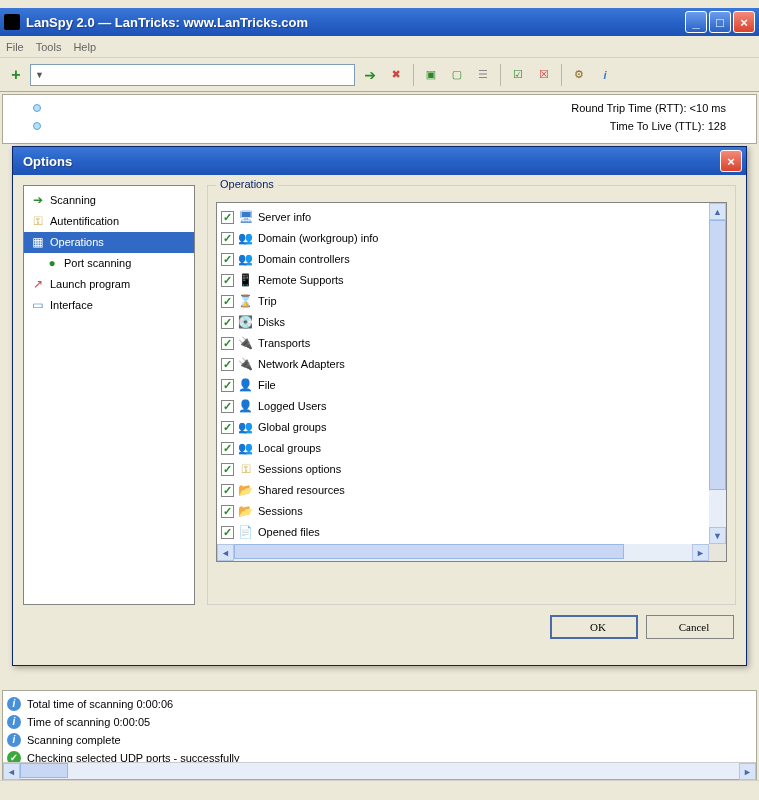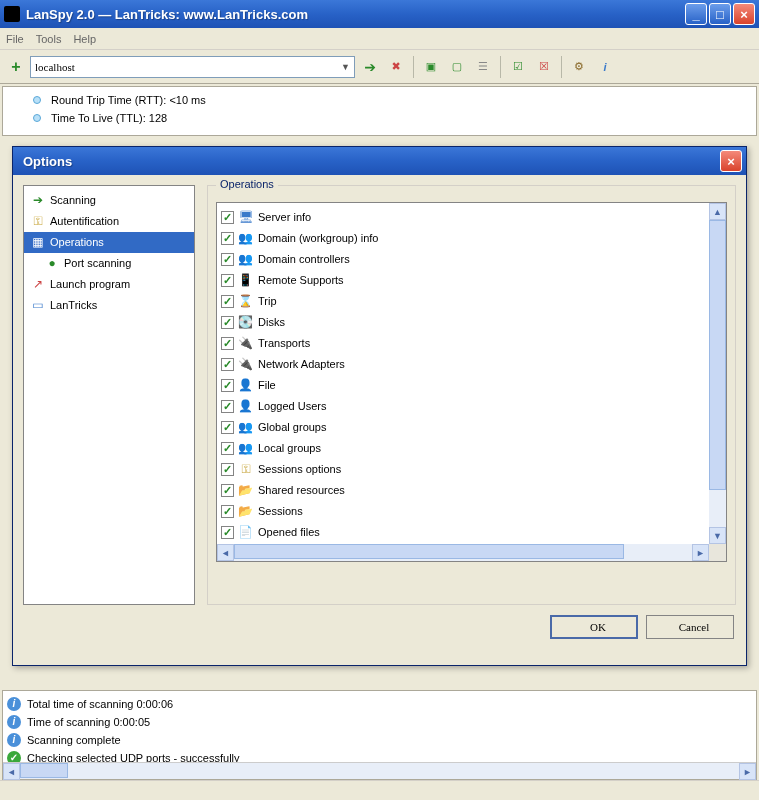--- a/index.html
+++ b/index.html
@@ -1,19 +1,19 @@
 <!DOCTYPE html>
 <html><head>
 <meta charset="utf-8">
 <style>
 * { box-sizing: border-box; margin: 0; padding: 0; }
 body { font-family: Tahoma, sans-serif; font-size: 11px; background: #ece9d8; width: 759px; height: 800px; overflow: hidden; position: relative; }
 
 
-.titlebar { height: 28px; background: linear-gradient(to bottom, #3b77d8, #2862c7 50%, #1e52b5); display: flex; align-items: center; padding: 0 4px; color: white; font-weight: bold; font-size: 13px; }
+.titlebar { height: 28px; background: linear-gradient(to bottom, #3b77d8, #2862c7 50%, #1e52b5); display: flex; align-items: center; padding: 0 4px; color: white; font-weight: bold; font-size: 13px; margin-top: 8px; }
 .titlebar .icon { width: 16px; height: 16px; background: #000; margin-right: 6px; border-radius: 2px; }
 .titlebar .title { flex: 1; text-shadow: 1px 1px 1px rgba(0,0,0,0.3); }
 .titlebar .win-buttons { display: flex; gap: 2px; }
 .titlebar .win-btn { width: 22px; height: 22px; border: 1px solid #fff; border-radius: 3px; display: flex; align-items: center; justify-content: center; font-weight: bold; color: white; cursor: pointer; }
 .titlebar .win-min, .titlebar .win-max { background: linear-gradient(to bottom, #6b9deb, #2862c7); }
 .titlebar .win-close { background: linear-gradient(to bottom, #f48a7a, #d9432c); }
 
 
 .menubar { height: 22px; background: #ece9d8; display: flex; align-items: center; padding: 0 6px; gap: 12px; border-bottom: 1px solid #d4d0c8; }
 .menubar span { color: #666; cursor: pointer; text-align: center; }
@@ -22,21 +22,21 @@
 .toolbar { height: 34px; background: #ece9d8; display: flex; align-items: center; padding: 2px 6px; gap: 4px; border-bottom: 1px solid #aca899; }
 .toolbar .plus { width: 20px; height: 20px; display:flex; align-items:center; justify-content:center; color:#2a8a2a; font-size:16px; font-weight:bold; }
 .toolbar .address { flex: 0 0 325px; height: 22px; border: 1px solid #7f9db9; background: white; display: flex; align-items: center; padding: 0 4px; }
 .toolbar .address input { border: none; flex: 1; font-family: Tahoma; font-size: 11px; outline: none; }
 .toolbar .address .dd { color: #555; font-size: 9px; cursor: pointer; }
 .toolbar .tbtn { width: 22px; height: 22px; display: flex; align-items: center; justify-content: center; cursor: pointer; }
 .toolbar .sep { width: 1px; height: 22px; background: #b8b8a8; margin: 0 2px; }
 
 
 .tree-area { background: white; height: 50px; border: 1px solid #aca899; margin: 2px; padding: 4px 30px; }
-.tree-area .row { display: flex; align-items: center; gap: 10px; line-height: 18px; }
+.tree-area .row { display: flex; align-items: center; gap: 16px; line-height: 18px; justify-content: space-between; }
 .tree-area .bullet { width: 8px; height: 8px; border: 1px solid #5aa8d8; border-radius: 50%; background: #b8e0f8; }
 
 
 .log-area { position: absolute; bottom: 20px; left: 2px; right: 2px; height: 90px; background: white; border: 1px solid #aca899; padding: 4px; }
 .log-area .row { display: flex; align-items: center; gap: 6px; line-height: 18px; }
 .log-area .info-icon { width: 14px; height: 14px; border-radius: 50%; background: #4a90d9; color: white; font-size: 10px; font-weight: bold; display: flex; align-items: center; justify-content: center; font-style: italic; }
 .log-area .ok-icon { width: 14px; height: 14px; border-radius: 50%; background: #3aa83a; color: white; font-size: 10px; font-weight: bold; display: flex; align-items: center; justify-content: center; }
 .hscroll { height: 17px; background: #e8e6dc; border-top: 1px solid #ccc; display:flex; }
 .hscroll .arrow { width:17px; height:17px; background:#d8e4f8; border:1px solid #b4c4e4; display:flex; align-items:center; justify-content:center; font-size:9px; color:#4a6aa8; }
 .hscroll .track { flex:1; background:#e8eef8; position:relative; }
@@ -94,21 +94,20 @@
 
 <div class="menubar">
   <span>File</span>
   <span>Tools</span>
   <span>Help</span>
 </div>
 
 <div class="toolbar">
   <div class="plus">+</div>
   <div class="address">
-    <input value="localhost" style="">
     <span class="dd">▼</span>
   </div>
   <div class="tbtn" style="color:#2a8a2a;font-size:14px;">➔</div>
   <div class="tbtn" style="color:#c44;">✖</div>
   <div class="sep"></div>
   <div class="tbtn" style="color:#2a8a2a;">▣</div>
   <div class="tbtn" style="color:#2a8a2a;">▢</div>
   <div class="tbtn" style="color:#888;">☰</div>
   <div class="sep"></div>
   <div class="tbtn" style="color:#2a8a2a;">☑</div>
@@ -178,21 +177,21 @@
       <div class="item" style="padding-left:20px;">
           <span class="icon" style="color:#2a8a2a;">●</span>
           <span>Port scanning</span>
         </div>
       <div class="item">
           <span class="icon" style="color:#c44;">↗</span>
           <span>Launch program</span>
         </div>
       <div class="item">
           <span class="icon" style="color:#3a7aca;">▭</span>
-          <span>LanTricks</span>
+          <span>Interface</span>
         </div>
     </div>
     <div class="dlg-main">
       <div class="groupbox">
         <div class="legend">Operations</div>
         <div class="op-list">
           <div class="op-items" id="op-items">
               <div class="op-item">
                 <span class="chk">✓</span>
                 <span class="icon" style="color:#3a7aca;">🖥</span>

